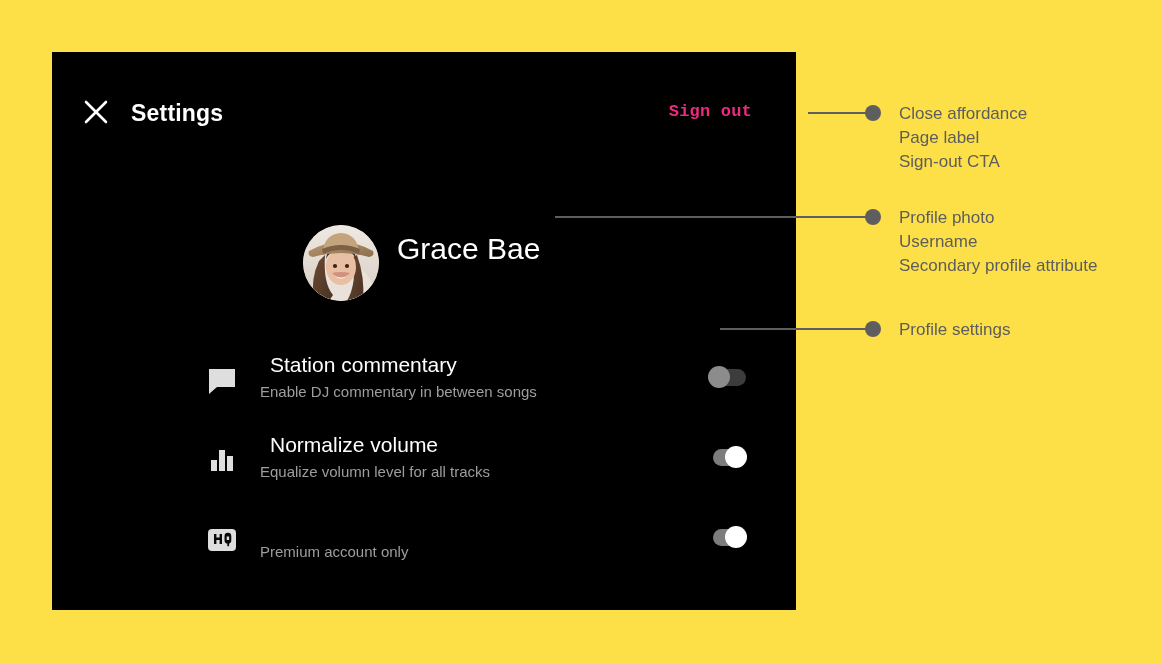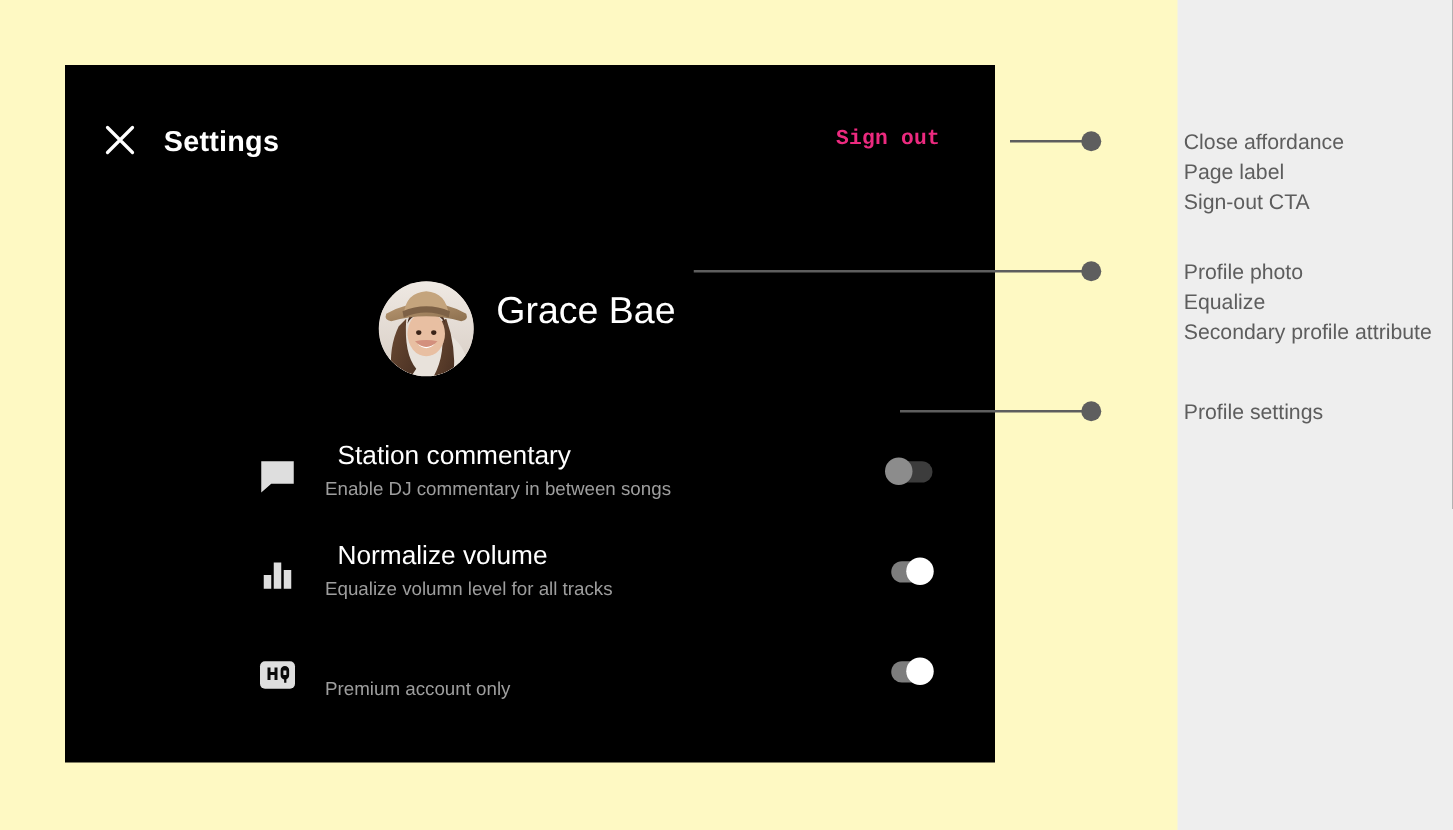--- a/index.html
+++ b/index.html
@@ -5,23 +5,23 @@
   * { box-sizing: border-box; margin: 0; padding: 0; }
   html, body {
     width: 1162px;
     height: 664px;
     background: #eeeeee;
     font-family: "Liberation Sans", sans-serif;
     overflow: hidden;
   }
   #stage {
     position: relative;
-    width: 942px;
+    width: 1162px;
     height: 664px;
-    background: #fef9c3;
+    background: #fde047;
   }
 
   
   #panel {
     position: absolute;
     left: 52px;
     top: 52px;
     width: 744px;
     height: 558px;
     background: #000000;
@@ -185,21 +185,20 @@
     height: 16px;
     border-radius: 50%;
     background: #5e5e5e;
   }
   .anno-text {
     position: absolute;
     font-size: 17px;
     color: #5d5d5d;
     line-height: 24px;
     white-space: nowrap;
-    margin-left: 48px;
   }
 </style>
 </head>
 <body>
 
 <div id="stage">
 
   <div id="panel">
 
     <div id="appbar">
@@ -302,20 +301,20 @@
 
   <div class="anno-line" style="left:808px; top:112px; width:60px;"></div>
   <div class="anno-dot" style="left:865px; top:105px;"></div>
   <div class="anno-text" style="left:899px; top:102px;">Close affordance</div>
   <div class="anno-text" style="left:899px; top:126px;">Page label</div>
   <div class="anno-text" style="left:899px; top:150px;">Sign-out CTA</div>
 
   <div class="anno-line" style="left:555px; top:216px; width:313px;"></div>
   <div class="anno-dot" style="left:865px; top:209px;"></div>
   <div class="anno-text" style="left:899px; top:206px;">Profile photo</div>
-  <div class="anno-text" style="left:899px; top:230px;">Equalize</div>
+  <div class="anno-text" style="left:899px; top:230px;">Username</div>
   <div class="anno-text" style="left:899px; top:254px;">Secondary profile attribute</div>
 
   <div class="anno-line" style="left:720px; top:328px; width:148px;"></div>
   <div class="anno-dot" style="left:865px; top:321px;"></div>
   <div class="anno-text" style="left:899px; top:318px;">Profile settings</div>
 
 </div>
 
 </body></html>

